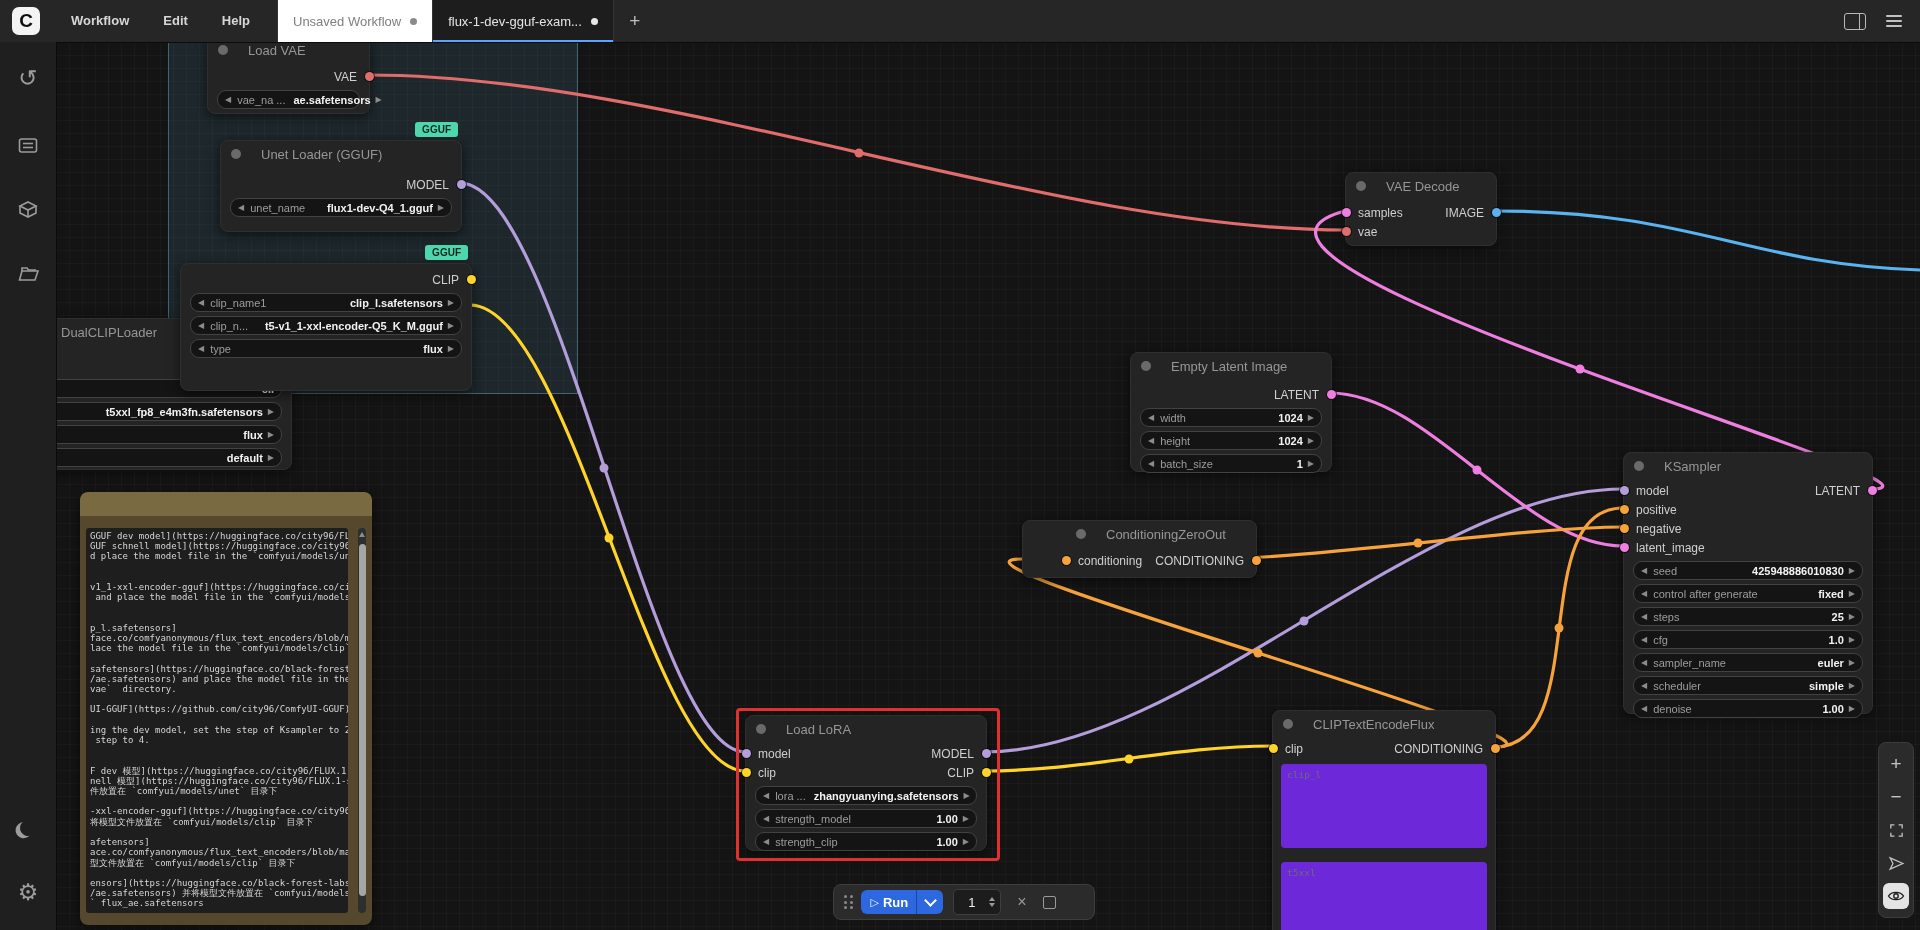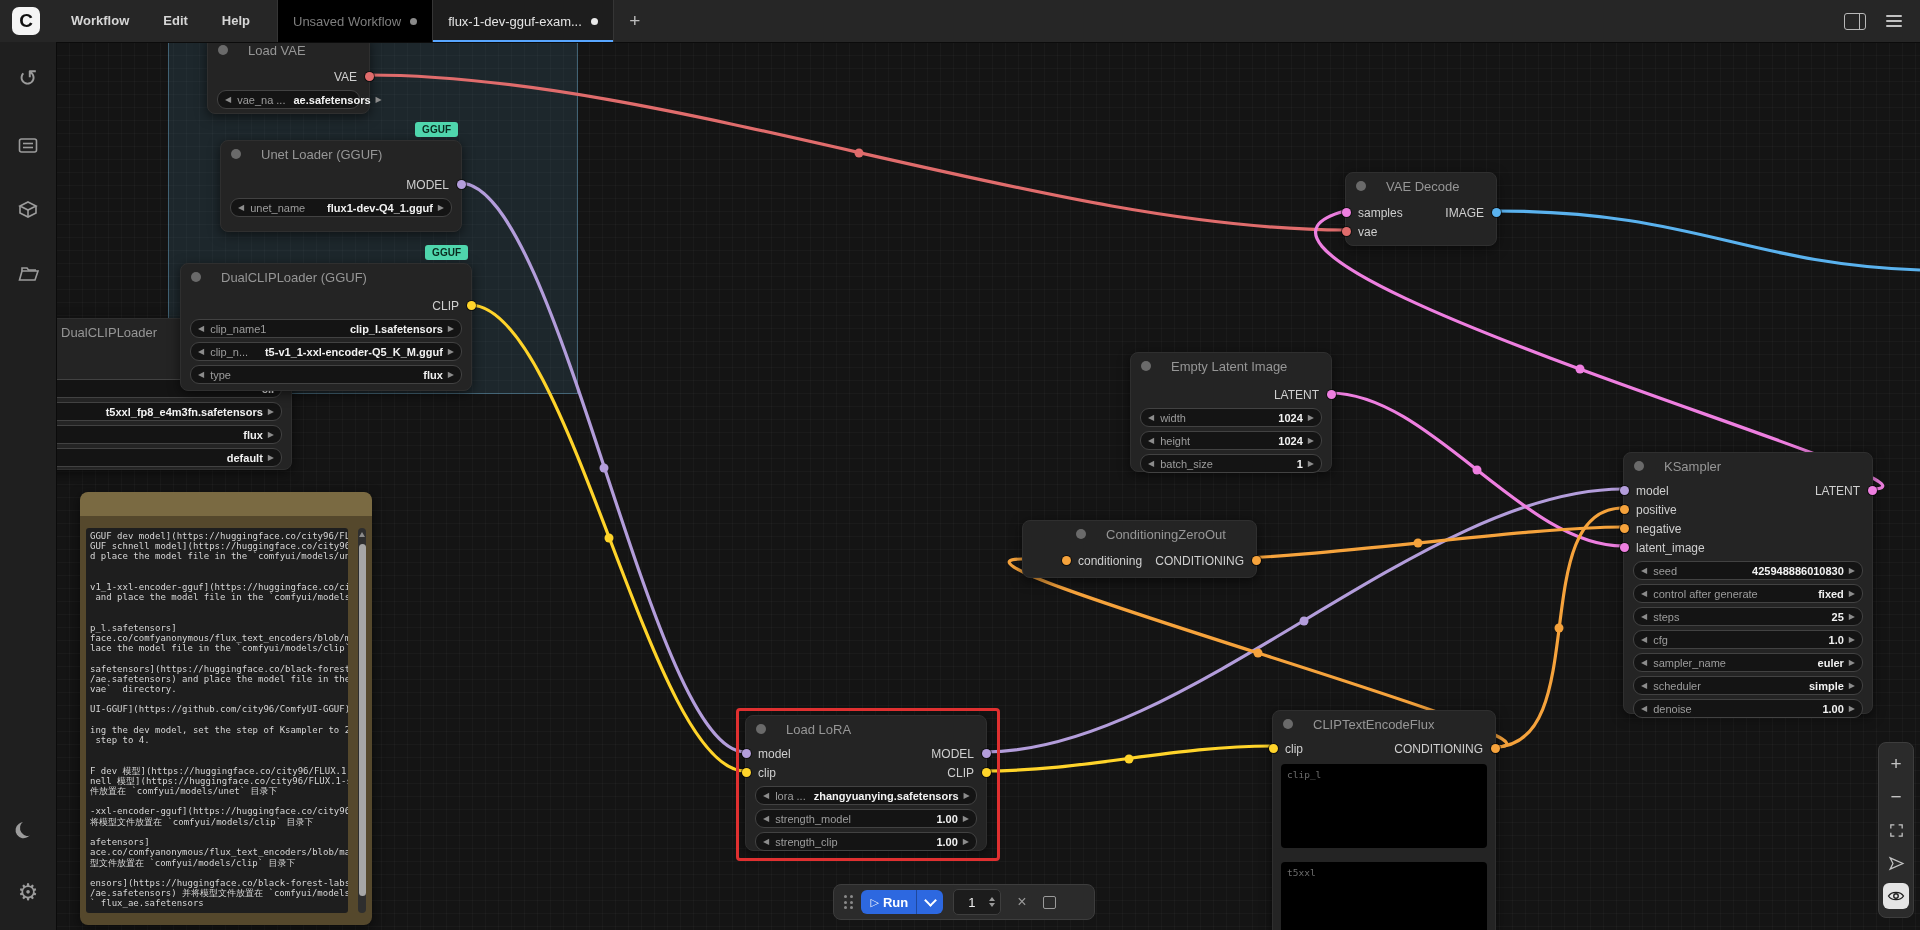--- a/index.html
+++ b/index.html
@@ -13,21 +13,21 @@
   .selection-region{position:absolute;left:168px;top:34px;width:408px;height:358px;
     background:rgba(80,140,175,.16);border:1px solid rgba(110,170,205,.45);z-index:0;}
   
   .menubar{position:absolute;left:0;top:0;width:1920px;height:42px;background:#262626;
     border-bottom:1px solid #0b0b0b;display:flex;align-items:center;z-index:20;}
   .logo{width:28px;height:28px;margin:0 14px 0 12px;background:#f4f4f4;border-radius:7px;
     color:#101010;font-weight:bold;font-size:19px;display:flex;align-items:center;justify-content:center;}
   .menu-item{padding:0 17px;color:#d6d6d6;font-size:13px;font-weight:600;line-height:42px;cursor:pointer;}
   .tabs{display:flex;height:42px;margin-left:10px;}
   .tab{display:flex;align-items:center;gap:9px;padding:0 15px;font-size:13px;cursor:pointer;border-left:1px solid #353535;}
-  .tab.inactive{color:#7f7f7f;background:#000000;}
+  .tab.inactive{color:#7f7f7f;background:#ffffff;}
   .tab.active{color:#e4e4e4;background:#1d1d1d;border-right:1px solid #353535;box-shadow:inset 0 -2px 0 #58a6ff;}
   .tabdot{width:7px;height:7px;border-radius:50%;}
   .tab.inactive .tabdot{background:#8a8a8a;} .tab.active .tabdot{background:#e8e8e8;}
   .newtab{width:42px;text-align:center;color:#bdbdbd;font-size:19px;line-height:42px;cursor:pointer;}
   .mb-right{margin-left:auto;display:flex;align-items:center;gap:20px;padding-right:18px;}
   .panel-icon{width:20px;height:15px;border:1.6px solid #b8b8b8;border-radius:3px;position:relative;}
   .panel-icon::after{content:"";position:absolute;right:5px;top:0;bottom:0;border-left:1.6px solid #b8b8b8;}
   .burger{display:flex;flex-direction:column;gap:3.5px;}
   .burger span{display:block;width:16px;height:1.8px;background:#c2c2c2;border-radius:1px;}
   
@@ -52,21 +52,21 @@
   .c-lat{background:#ee7fe0;}.c-img{background:#5ab2ee;}.c-cond{background:#f6a33c;}
   .widget{display:flex;align-items:center;height:17px;margin:4px 9px 0 9px;background:#141414;
     border:1px solid #424242;border-radius:9px;padding:0 7px;font-size:11px;cursor:pointer;}
   .widget .wl{color:#9d9d9d;margin-left:6px;white-space:nowrap;}
   .widget .wv{margin-left:auto;color:#f2f2f2;font-weight:bold;white-space:nowrap;padding-left:8px;}
   .wa{color:#8c8c8c;font-size:8px;line-height:17px;flex:0 0 auto;}
   .wa.l::before{content:"\25C0";} .wa.r::before{content:"\25B6";margin-left:5px;}
   .badge{position:absolute;top:-19px;right:3px;height:15px;padding:0 7px;background:#4fd6ad;
     border-radius:3px;color:#0a2a1f;font-weight:bold;font-size:10px;line-height:15px;}
   .spacer30{height:30px;}
-  .ta{display:block;background:#000000;border:none;border-radius:4px;margin:6px 8px 0 8px;
+  .ta{display:block;background:#6d28d9;border:none;border-radius:4px;margin:6px 8px 0 8px;
     width:calc(100% - 16px);box-sizing:border-box;resize:none;color:#bbb;
     font-family:"DejaVu Sans Mono",monospace;font-size:9.5px;padding:5px 6px;outline:none;}
   .ta::placeholder{color:#6d6d6d;}
   .lora-highlight{position:absolute;left:736px;top:708px;width:258px;height:147px;
     border:3px solid #e03030;border-radius:4px;z-index:4;pointer-events:none;}
   
   .note{position:absolute;left:80px;top:492px;width:292px;height:433px;background:#55482c;
     border-radius:8px;box-shadow:0 3px 12px rgba(0,0,0,.55);z-index:3;overflow:hidden;}
   .note-title{height:24px;background:#7a6a42;border-radius:8px 8px 0 0;cursor:move;}
   .note-body{position:absolute;left:6px;top:36px;width:262px;height:385px;background:#1e1e1e;
@@ -245,24 +245,20 @@
         <span class="wa r"></span>
       </div>
     <div class="widget">
         <span class="wv">default</span>
         <span class="wa r"></span>
       </div>
   </div>
 
   <div class="node" style="left:180px;top:263px;width:290px;height:126px;">
     <div class="badge">GGUF</div>
-    <div class="ntitle">
-        <span class="ndot"></span>
-        <span>DualCLIPLoader (GGUF)</span>
-      </div>
     <div class="srow" style="margin-top:6px;">
       <span class="sout">CLIP</span>
       <span class="pdot r c-clip"></span>
     </div>
     <div class="widget">
         <span class="wa l"></span>
         <span class="wl">clip_name1</span>
         <span class="wv">clip_l.safetensors</span>
         <span class="wa r"></span>
       </div>

